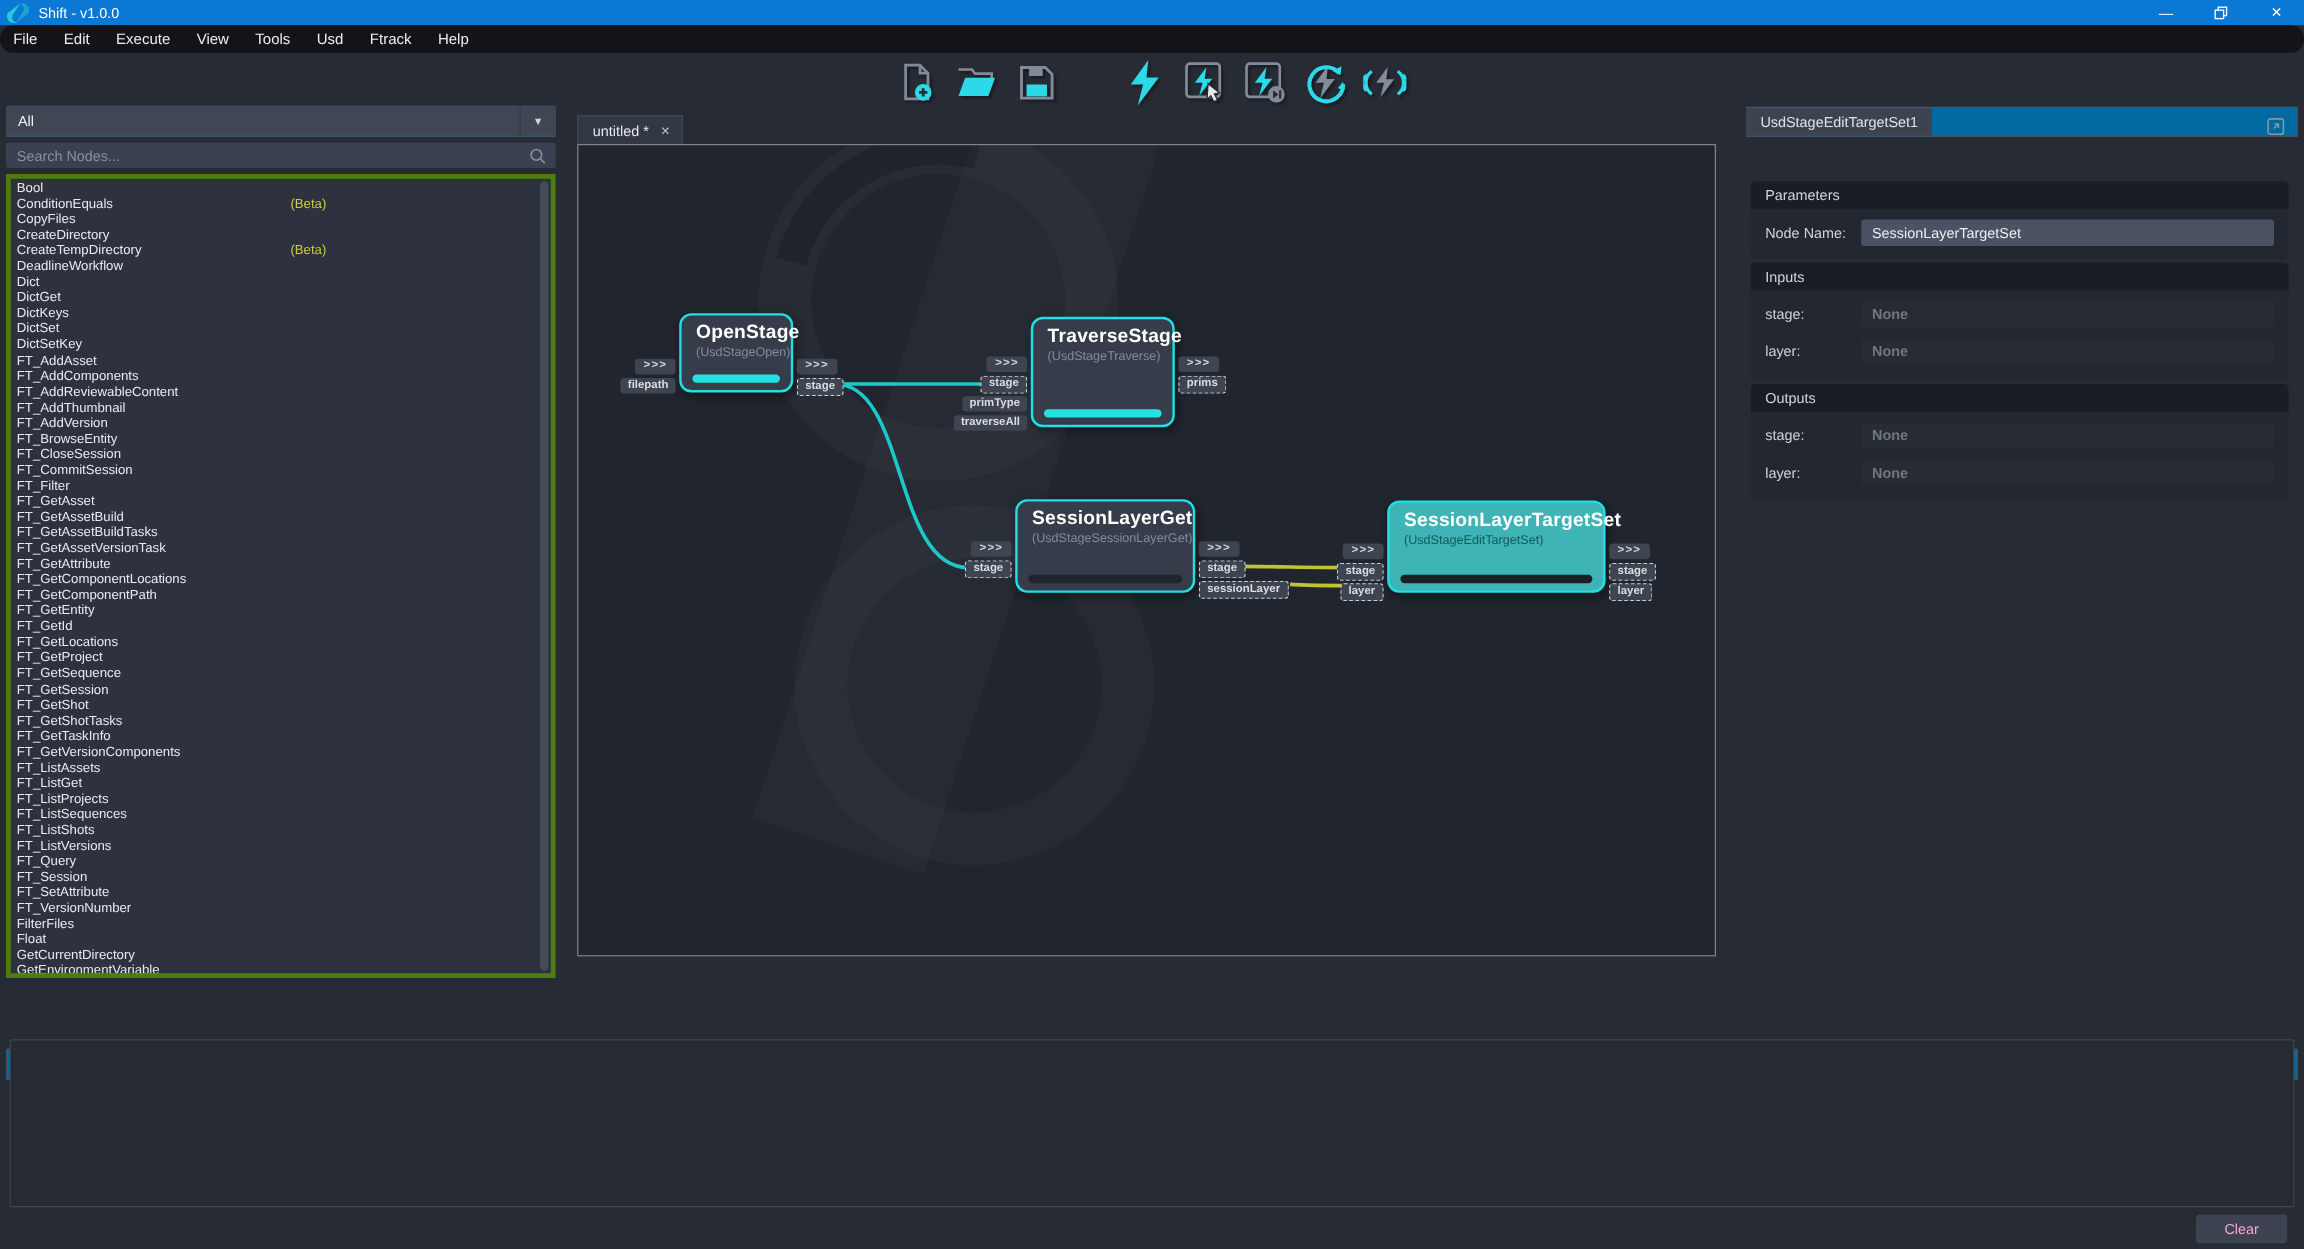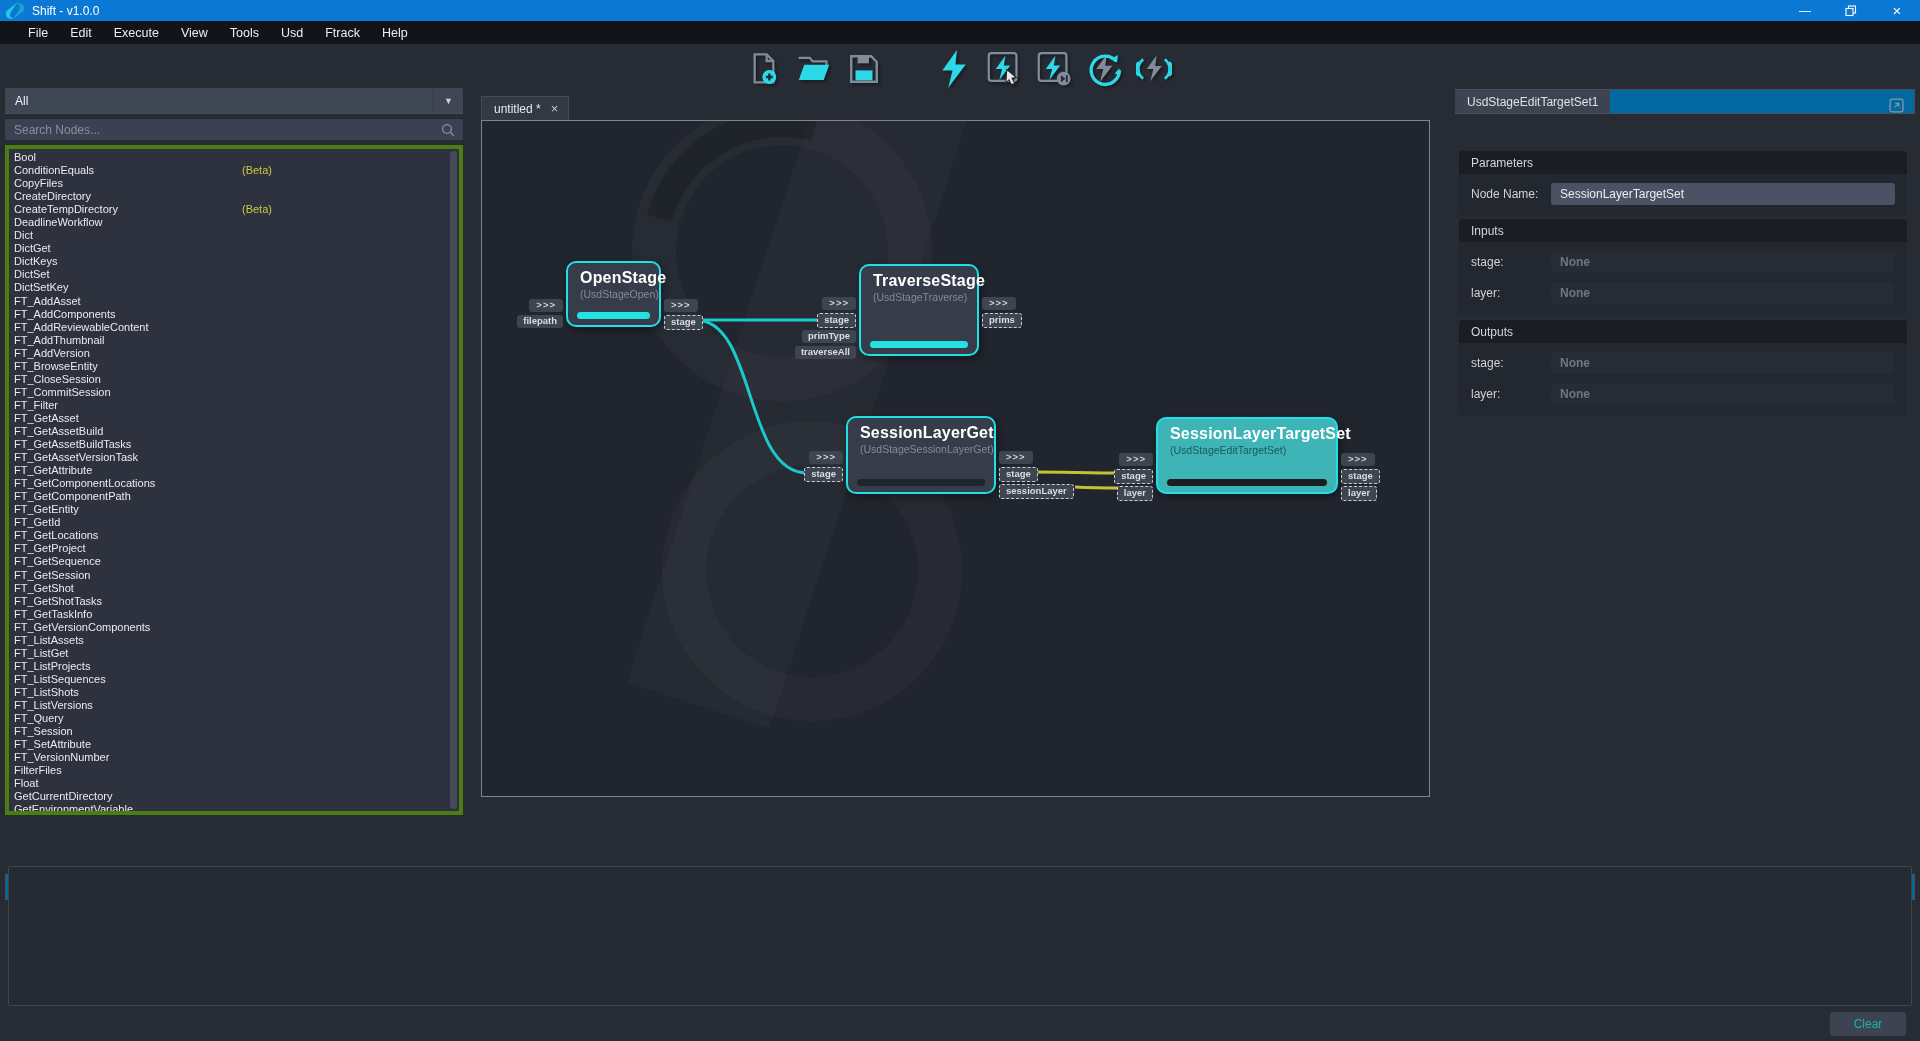--- a/index.html
+++ b/index.html
@@ -11,21 +11,21 @@
   .titlebar { position:absolute; left:0; top:0; width:1920px; height:21px; background:#0b79d4;
     display:flex; align-items:center; }
   .titlebar .logo { width:22px; height:18px; margin-left:4px; }
   .titlebar .t-title { font-size:12px; color:#fff; margin-left:6px; }
   .win-controls { margin-left:auto; display:flex; height:100%; }
   .win-btn { width:46px; height:100%; display:flex; align-items:center; justify-content:center;
     color:#fff; font-size:12px; }
 
   
   .menubar { position:absolute; left:0; top:21px; width:1920px; height:23px; background:#121419;
-    display:flex; align-items:center; padding-left:17px; }
+    display:flex; align-items:center; padding-left:0;border-radius:11px; }
   .menu-item { padding:0 11px; font-size:12.5px; color:#eceef0; height:100%; display:flex; align-items:center; }
 
   
   .phead { position:absolute; background:#0369a1; border:1px solid #4b515c; display:flex;
     align-items:flex-end; padding:0 10px; font-size:12.5px; color:#e3e6ea;margin-top:41px; }
   .popup-btn { margin-left:auto; width:15px; height:15px; opacity:.85; }
 
   
   .nodes-head { left:5px; top:48px; width:458px; height:25px; }
   .filter-select { position:absolute; left:5px; top:88px; width:458px; height:25px; background:#40475a;
@@ -110,21 +110,21 @@
   .ifield.readonly { background:#272b33; color:#70768
 
 2; color:#707682;font-weight:bold; }
   .igroup .pad-b { height:11px; }
 
   
   .logger-head { left:5px; top:833px; width:1910px; height:26px; }
   .logger-content { position:absolute; left:8px; top:866px; width:1904px; height:140px;
     background:#262a33; border:1px solid #3f444d; border-radius:2px; }
   .clear-btn { position:absolute; left:1830px; top:1012px; width:76px; height:24px; background:#3d4350;
-    border:none; border-radius:3px; color:#14b8a6; font-size:12px; font-family:"Liberation Sans",sans-serif; }
+    border:none; border-radius:3px; color:#f9a8d4; font-size:12px; font-family:"Liberation Sans",sans-serif; }
 </style>
 </head>
 <body>
 
 <div class="app">
 
   <div class="titlebar">
     <svg class="logo" viewBox="0 0 24 20">
       <path d="M14 1 L7 12 a6 5 0 0 0 5 7 l-4 0 a7 6 0 0 1 -3 -11 z" fill="#23c9da"></path>
       <path d="M10 19 L17 8 a6 5 0 0 0 -5 -7 l4 0 a7 6 0 0 1 3 11 z" fill="#19a4cf"></path>

